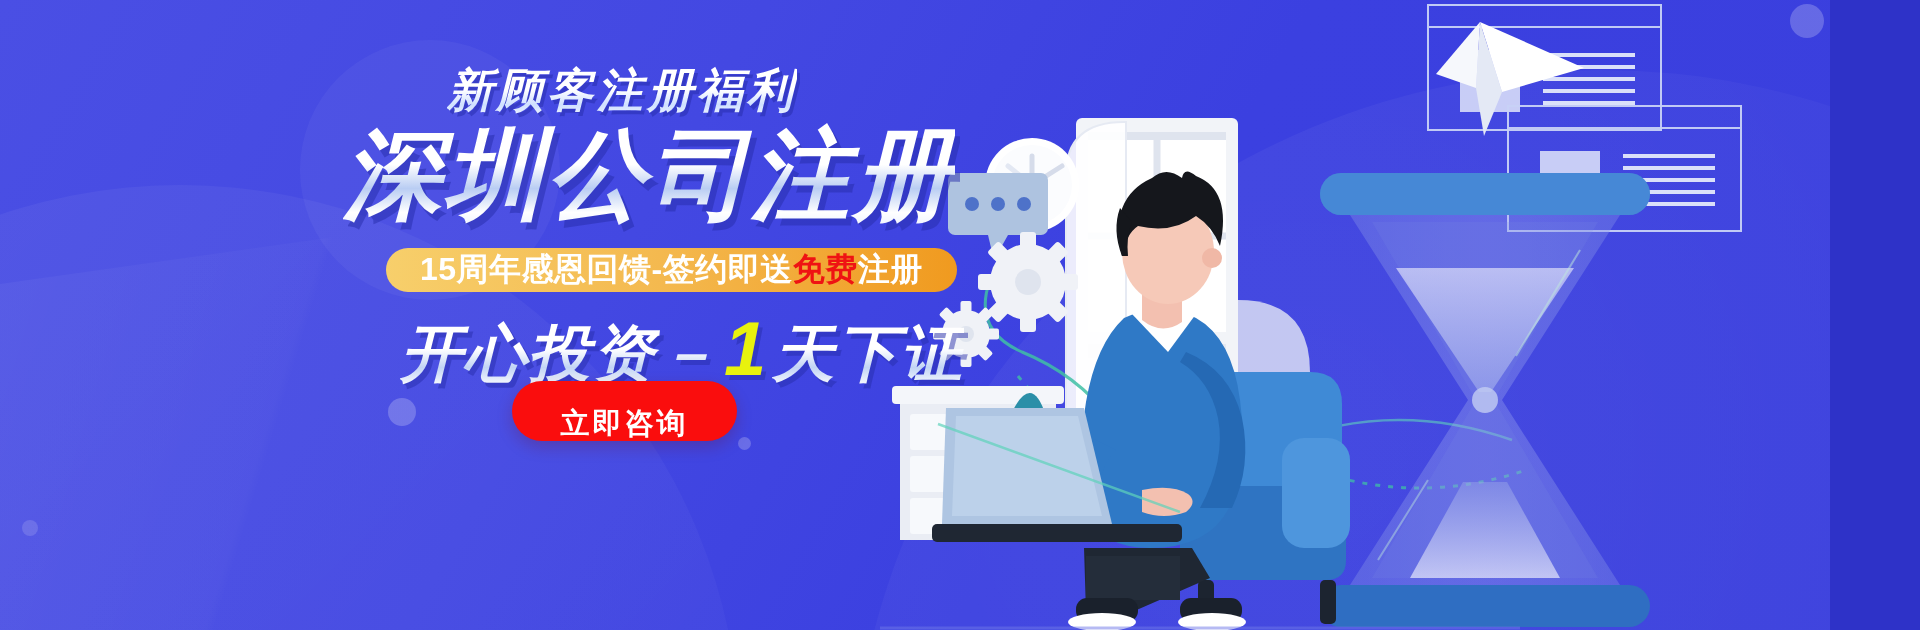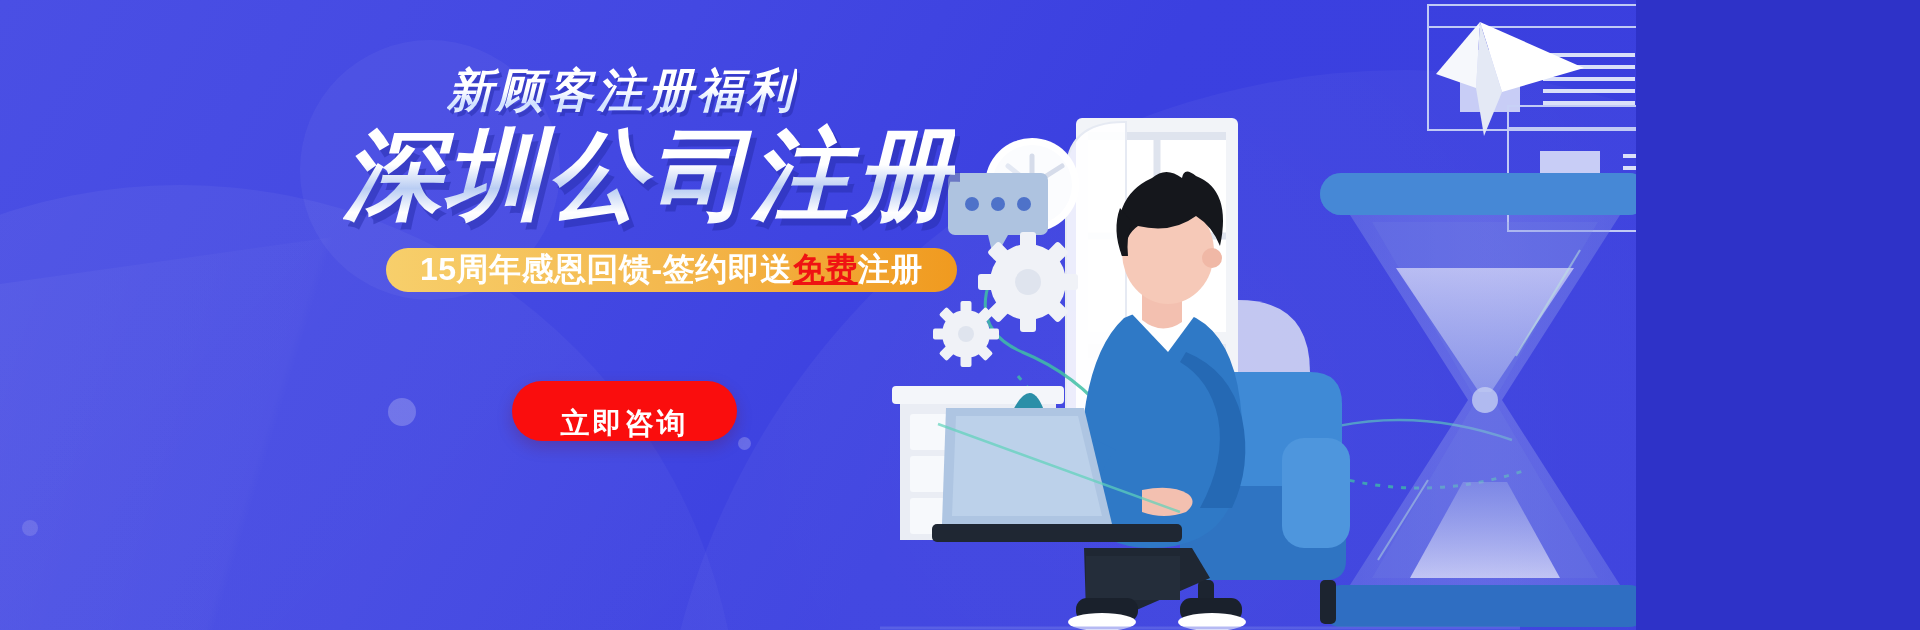--- a/index.html
+++ b/index.html
@@ -1,19 +1,19 @@
 <!DOCTYPE html>
 <html><head>
 <meta charset="utf-8">
 <style>
   html,body{margin:0;padding:0;background:#2e32c8;}
   body{font-family:"Liberation Sans","DejaVu Sans",sans-serif;}
 
   .banner{
-    position:relative;width:1636px;height:630px;overflow:hidden;
+    position:relative;width:1830px;height:630px;overflow:hidden;
     background:linear-gradient(120deg,#4a4fe4 0%,#4348e2 35%,#3b40e0 60%,#3a3fdd 100%);
   }
 
   
   .bg{position:absolute;inset:0;overflow:hidden;}
   .arc-left{
     position:absolute;left:-380px;top:185px;width:1120px;height:1120px;border-radius:50%;
     background:linear-gradient(135deg,rgba(255,255,255,.055),rgba(255,255,255,.015));
   }
   .arc-right{
@@ -59,21 +59,21 @@
     white-space:nowrap;line-height:1.05;
   }
 
   .pill{
     position:absolute;left:386px;top:248px;height:44px;
     display:flex;align-items:center;padding:0 34px;border-radius:24px;
     background:linear-gradient(90deg,#f7cf6b 0%,#f4b94f 48%,#f09a1f 100%);
     white-space:nowrap;
   }
   .pill span{font-size:32px;font-weight:bold;color:#ffffff;letter-spacing:.5px;}
-  .pill .hot{color:#ef1313;text-decoration:underline;}
+  .pill .hot{color:#ef1313;}
 
   .tagline{
     position:absolute;left:400px;top:305px;
     font-size:62px;font-weight:bold;font-style:italic;letter-spacing:2px;
     white-space:nowrap;display:flex;align-items:baseline;
   }
   .tagline .w{
     background:linear-gradient(180deg,#ffffff 0%,#ffffff 44%,#c2d4f5 66%,#ffffff 90%);
     -webkit-background-clip:text;background-clip:text;-webkit-text-fill-color:transparent;
     filter:drop-shadow(4px 5px 0 rgba(38,43,170,.48));
@@ -313,19 +313,24 @@
     <div class="kicker">新顾客注册福利</div>
 
     <div class="headline">深圳公司注册</div>
 
     <div class="pill">
       <span>15周年感恩回馈-签约即送</span>
       <span class="hot">免费</span>
       <span>注册</span>
     </div>
 
+    <div class="tagline">
+      <span class="w">开心投资－</span>
+      <span class="one">1</span>
+      <span class="w">天下证</span>
+    </div>
 
     <button class="cta">
       <span>立即咨询</span>
     </button>
 
   </div>
 </div>
 
 </body></html>

